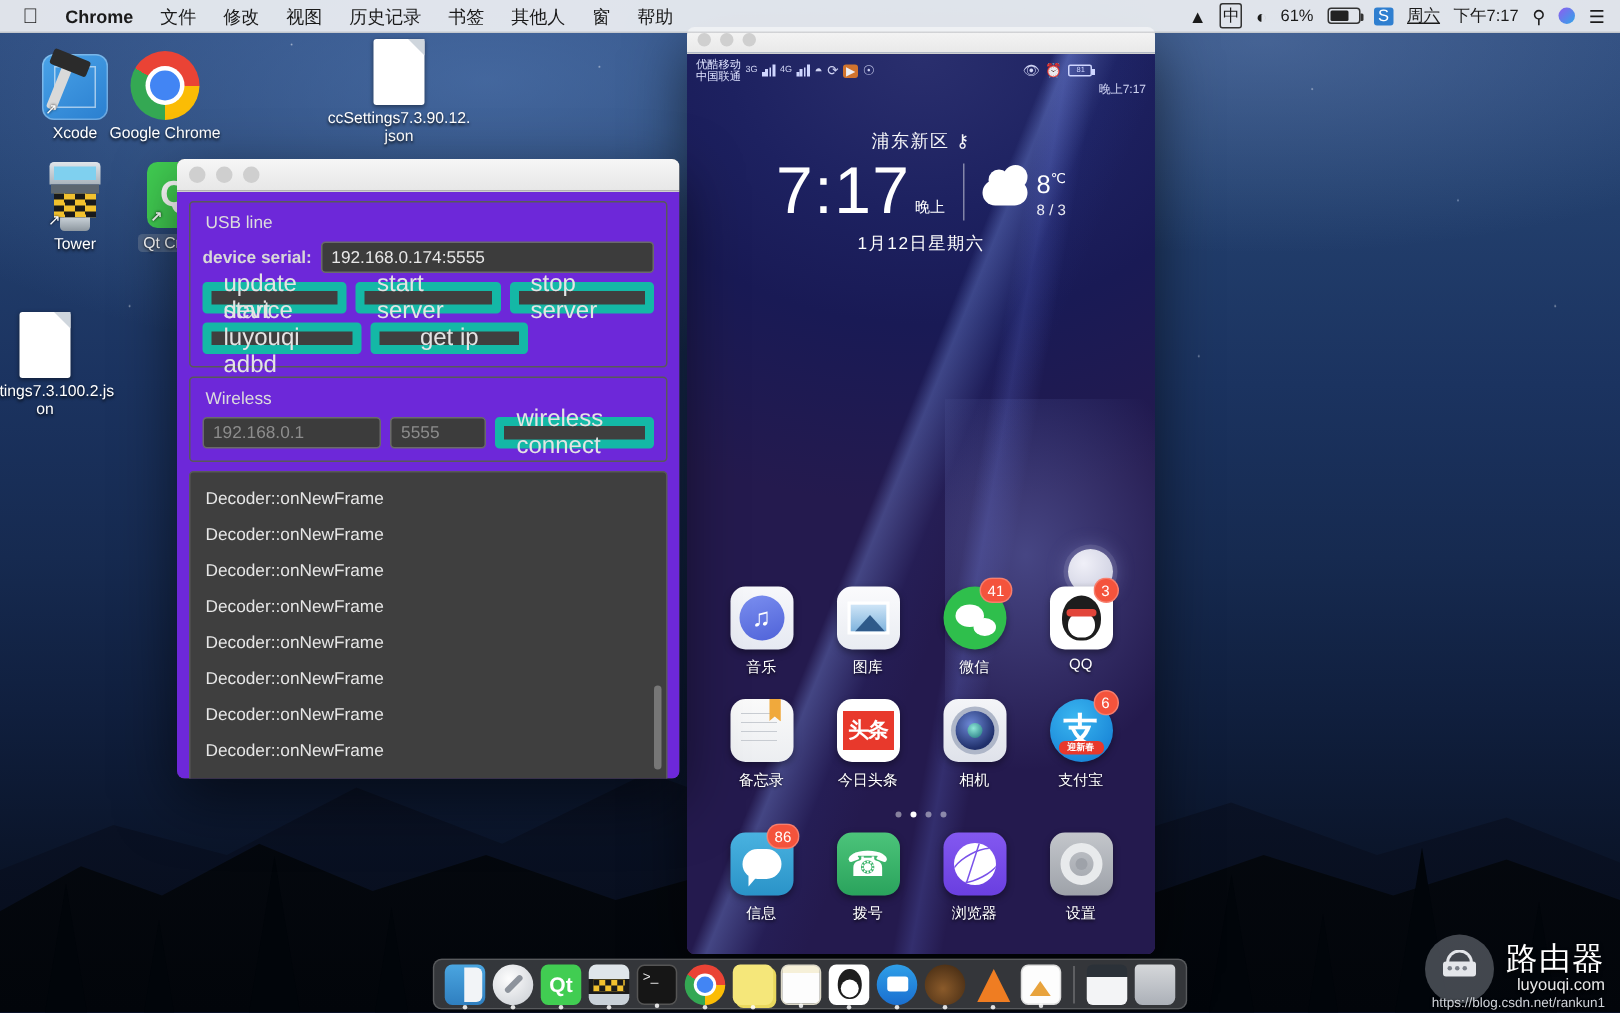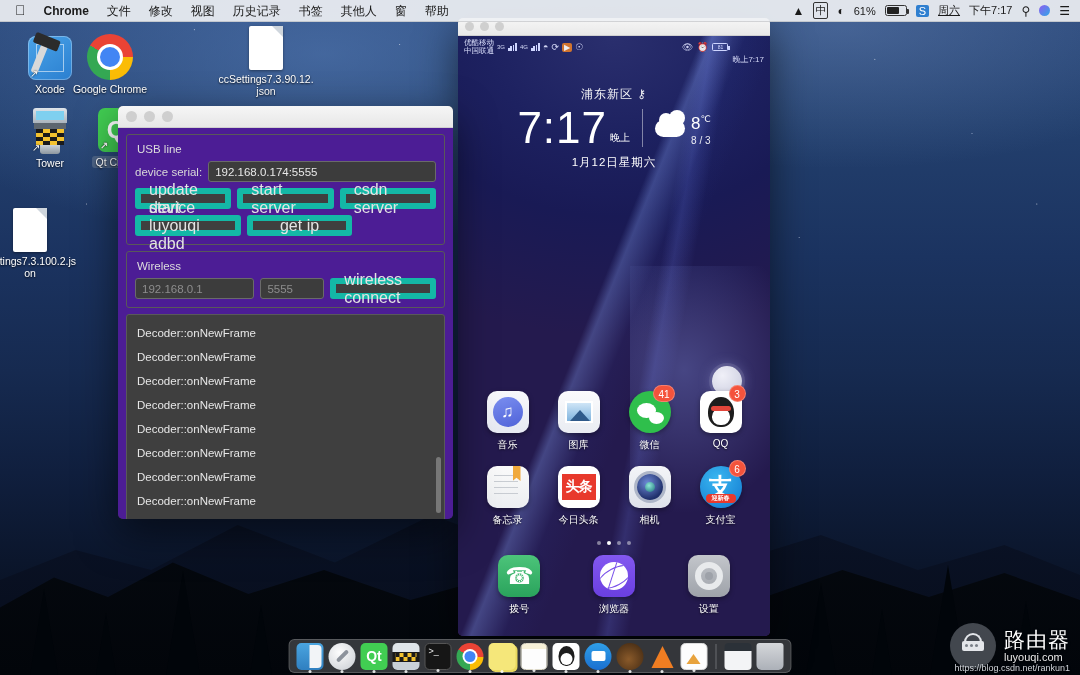--- a/index.html
+++ b/index.html
@@ -115,26 +115,26 @@
 
   
   #qtwin{
     position:absolute; left:118px; top:106px; width:335px; height:413px; z-index:30;
     border-radius:5px; overflow:hidden; box-shadow:0 14px 40px rgba(0,0,0,.55);
     background:#3b3b3b;
   }
   #qt-titlebar{height:22px;background:linear-gradient(180deg,#f6f6f6,#e7e7e7);
     display:flex;align-items:center;padding-left:8px;gap:7px;border-bottom:1px solid #cfcfcf;}
   .tl-dot{width:11px;height:11px;border-radius:50%;background:#cfcfcf;}
-  #qt-body{padding:6px 8px 8px 8px;background:#4c1d95;height:391px;}
+  #qt-body{padding:6px 8px 8px 8px;background:#6d28d9;height:391px;}
   .gbox{border:1px solid #595959;border-radius:3px;padding:8px 8px 8px 8px;margin-bottom:6px;position:relative;}
   .gbox-title{color:#dcdcdc;font-size:11.5px;margin:0 0 6px 2px;}
   .row{display:flex;align-items:center;gap:6px;margin-bottom:6px;}
   .row:last-child{margin-bottom:0;}
-  .lbl-s{color:#d8d8d8;font-size:11.5px;white-space:nowrap;}
+  .lbl-s{color:#d8d8d8;font-size:11.5px;white-space:nowrap;font-weight:bold;}
   .field{background:#3c3c3c;border:1px solid #6a6a6a;border-radius:3px;height:21px;
     color:#e8e8e8;font-size:11.5px;display:flex;align-items:center;padding:0 6px;}
   .field.ph{color:#8d8d8d;}
   .btn{background:#3f3f3f;border:6px solid #14b8a6;border-radius:3px;height:21px;
     color:#e4e4e4;font-size:16px;display:flex;align-items:center;justify-content:center;
     padding:0 8px;cursor:default;}
   #loglist{border:1px solid #595959;border-radius:3px;background:#3f3f3f;height:208px;
     overflow:hidden;position:relative;padding:6px 0 0 0;}
   .logrow{color:#e6e6e6;font-size:11.5px;padding:3px 10px;line-height:18px;}
   #logscroll{position:absolute;right:3px;bottom:8px;width:5px;height:56px;background:#777;border-radius:3px;}
@@ -252,21 +252,21 @@
   
   #dock{position:absolute;left:50%;transform:translateX(-50%);bottom:2px;height:34px;z-index:50;
     background:rgba(64,66,70,.82);border-radius:6px;border:1px solid rgba(255,255,255,.18);
     display:flex;align-items:center;gap:5px;padding:3px 7px;}
   .di{width:27px;height:27px;border-radius:5px;position:relative;}
   .di .dot{position:absolute;left:50%;bottom:-3px;width:3px;height:3px;margin-left:-1.5px;
     border-radius:50%;background:rgba(255,255,255,.85);}
   #dock .sep{width:1px;height:25px;background:rgba(255,255,255,.28);margin:0 3px;}
 
   
-  #wm{position:absolute;right:10px;bottom:6px;z-index:55;text-align:left;
+  #wm{position:absolute;right:10px;bottom:6px;z-index:55;text-align:right;
     display:flex;align-items:center;gap:8px;}
   #wm .rw{width:46px;height:46px;border-radius:50%;background:rgba(120,125,135,.55);
     display:flex;align-items:center;justify-content:center;}
   #wm .rw .box{width:22px;height:10px;background:#e4e6ea;border-radius:2px;position:relative;}
   #wm .rw .box::before{content:"";position:absolute;left:3px;top:3px;width:3px;height:3px;border-radius:50%;background:#7b8089;
     box-shadow:5px 0 0 #7b8089, 10px 0 0 #7b8089;}
   #wm .rw .arc{position:absolute;width:18px;height:9px;border:2px solid #e4e6ea;border-bottom:none;
     border-radius:18px 18px 0 0;margin-bottom:18px;}
   #wm .t1{color:#fff;font-size:21px;line-height:22px;letter-spacing:1px;text-shadow:0 1px 3px rgba(0,0,0,.8);}
   #wm .t2{color:#e8e8e8;font-size:11px;text-shadow:0 1px 2px rgba(0,0,0,.8);}
@@ -382,21 +382,21 @@
 
     <div class="gbox">
       <div class="gbox-title">USB line</div>
       <div class="row">
         <span class="lbl-s">device serial:</span>
         <span class="field" style="flex:1;">192.168.0.174:5555</span>
       </div>
       <div class="row">
         <span class="btn" style="flex:1;">update device</span>
         <span class="btn" style="flex:1;">start server</span>
-        <span class="btn" style="flex:1;">csdn server</span>
+        <span class="btn" style="flex:1;">stop server</span>
       </div>
       <div class="row">
         <span class="btn" style="flex:1;">start luyouqi adbd</span>
         <span class="btn" style="flex:1;">get ip</span>
         <span style="flex:1;"></span>
       </div>
     </div>
 
     <div class="gbox">
       <div class="gbox-title">Wireless</div>
@@ -553,20 +553,27 @@
 
       <div id="dots">
         <i></i>
         <i class="on"></i>
         <i></i>
         <i></i>
       </div>
 
       <div id="phdock">
         <div class="app">
+          <div class="badge">86</div>
+          <div class="appico i-sms">
+              <div class="bb"></div>
+            </div>
+          <div class="appname">信息</div>
+        </div>
+        <div class="app">
           <div class="appico i-dial">☎</div>
           <div class="appname">拨号</div>
         </div>
         <div class="app">
           <div class="appico i-browser">
               <div class="g"></div>
             </div>
           <div class="appname">浏览器</div>
         </div>
         <div class="app">

